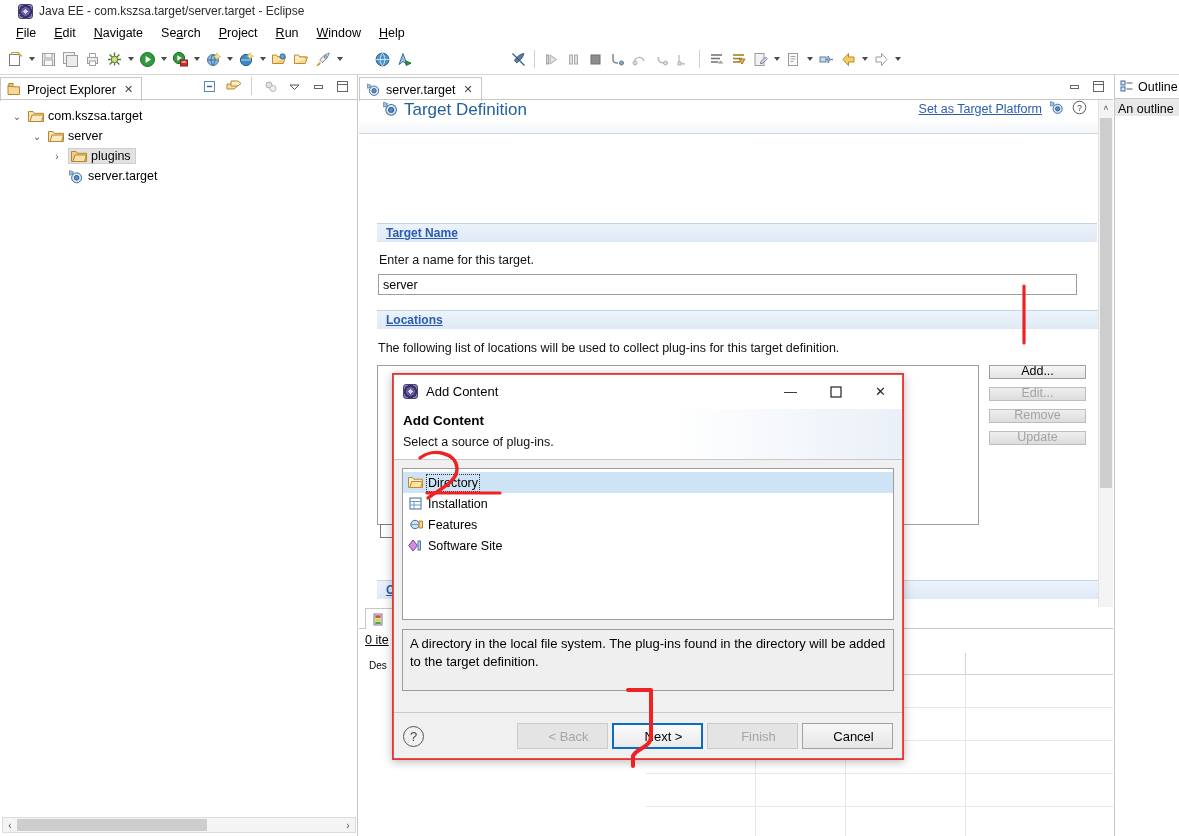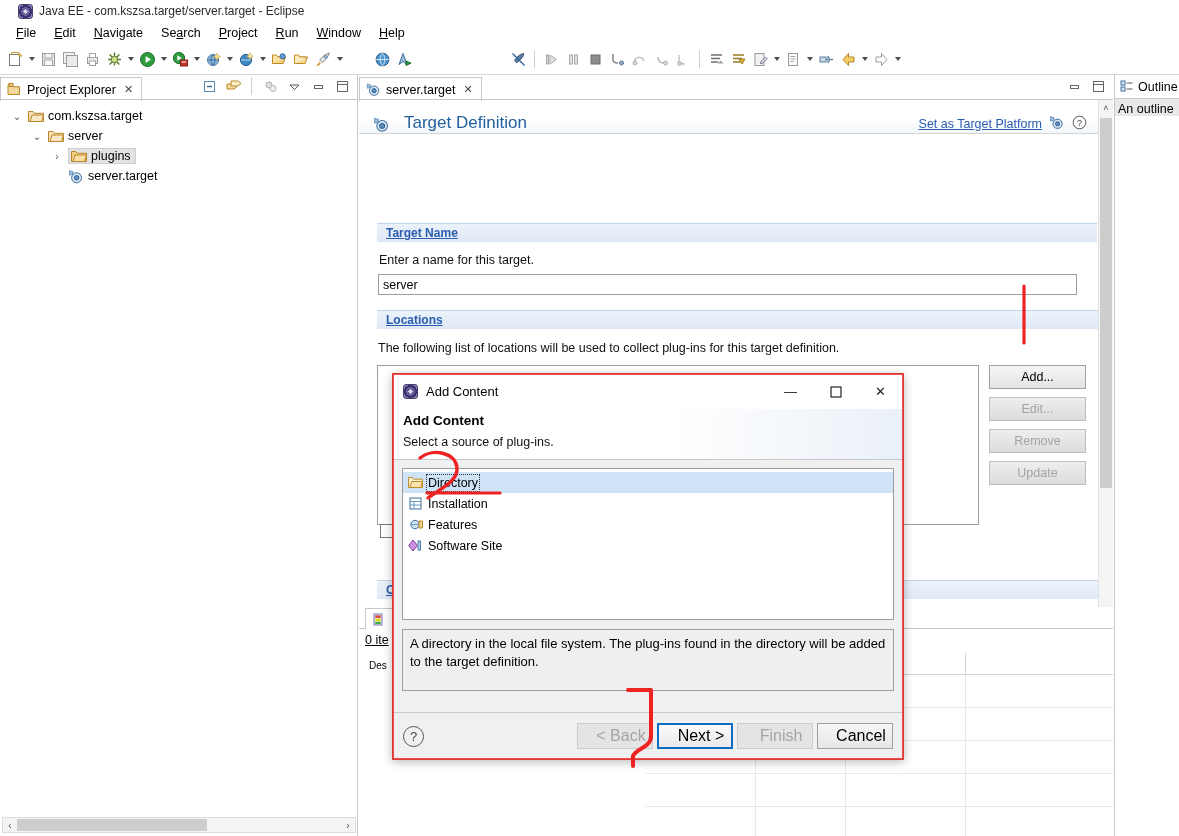--- a/index.html
+++ b/index.html
@@ -75,22 +75,22 @@
   .tree { padding: 6px 0 0 8px; font-size: 12.5px; }
   .trow { display: flex; align-items: center; height: 20px; gap: 4px; white-space: nowrap; }
   .twist { width: 14px; text-align: center; color: #5a5a5a; font-size: 10px; }
   .sel-node { background: #e2e2e2; border: 1px solid #cfcfcf; padding: 0 4px 0 0; border-radius: 0; }
 
   
   .editor-pane {
     position: absolute; left: 359px; top: 75px; width: 754px; height: 761px; background: #ffffff;
   }
   .form-head {
-    height: 34px; display: flex; align-items: flex-end; gap: 14px;
-    padding-left: 14px; border-bottom: 1px solid #d5d5d5;
+    height: 34px; display: flex; align-items: flex-start; gap: 5px;
+    padding-left: 23px; border-bottom: 1px solid #d5d5d5;
     background: linear-gradient(to bottom, #ffffff 0%, #ffffff 60%, #f2f6fb 100%);
   }
   .form-title { color: #23619e; font-size: 17px; }
   .head-right { margin-left: auto; display: flex; align-items: center; gap: 7px; padding-right: 26px; }
   .link { color: #2a5db0; text-decoration: underline; font-size: 12.5px; }
 
   .section-bar {
     background: linear-gradient(to bottom, #ebf2fa, #dfe9f6);
     border-top: 1px solid #c3d4ea;
     height: 19px; display: flex; align-items: center; padding-left: 9px;
@@ -100,21 +100,21 @@
   .sect-text { font-size: 12.5px; color: #111; }
 
   .txtinput {
     height: 21px; border: 1px solid #9d9d9d; background: #fff;
     display: flex; align-items: center; padding-left: 4px; font-size: 12.5px;
   }
   .listbox { border: 1px solid #9d9d9d; background: #fff; }
 
   .ebtn {
     border: 1px solid #a0a0a0; background: linear-gradient(to bottom,#f6f6f6,#e3e3e3);
-    height: 24px; display: flex; align-items: center; justify-content: center;
+    height: 14px; display: flex; align-items: flex-end; justify-content: center;
     font-size: 12.5px; color: #000;
   }
   .ebtn.disabled { color: #a3a3a3; background: linear-gradient(to bottom,#eeeeee,#dcdcdc); border-color: #bdbdbd; }
 
   
   .outline-pane {
     position: absolute; left: 1114px; top: 75px; width: 65px; height: 761px;
     background: #ffffff; border-left: 1px solid #c8c8c8;
   }
   .outline-tab {
@@ -148,23 +148,23 @@
   .src-item.selected .lbl { outline: 1px dotted #333; outline-offset: 1px; }
   .desc-box {
     margin-top: 9px; border: 1px solid #9d9d9d; background: #efefef; height: 62px;
     padding: 5px 7px; font-size: 13px; line-height: 1.35;
   }
   .dlg-footer {
     position: absolute; left: 0; bottom: 0; width: 510px; height: 47px;
     border-top: 1px solid #c9c9c9; display: flex; align-items: center; padding: 0 10px;
   }
   .dbtn {
-    width: 76px; height: 26px; border: 1px solid #a0a0a0;
+    width: 91px; height: 26px; border: 1px solid #a0a0a0;
     background: linear-gradient(to bottom,#f7f7f7,#e6e6e6);
-    display: flex; align-items: center; justify-content: center; font-size: 16px; padding-left: 12px;
+    display: flex; align-items: center; justify-content: center; font-size: 13px; padding-left: 12px;
   }
   .dbtn.disabled { color: #a5a5a5; background: #e4e4e4; border-color: #cbcbcb; }
   .dbtn.focused { border: 2px solid #0a6cc4; background: linear-gradient(to bottom,#fbfbfb,#e9e9e9); }
   .help-circle {
     width: 21px; height: 21px; border-radius: 50%; border: 1.5px solid #555;
     display: flex; align-items: center; justify-content: center; font-size: 13px; color: #444;
   }
 
   
   .anno { position: absolute; left: 0; top: 0; width: 1179px; height: 836px; pointer-events: none; }

